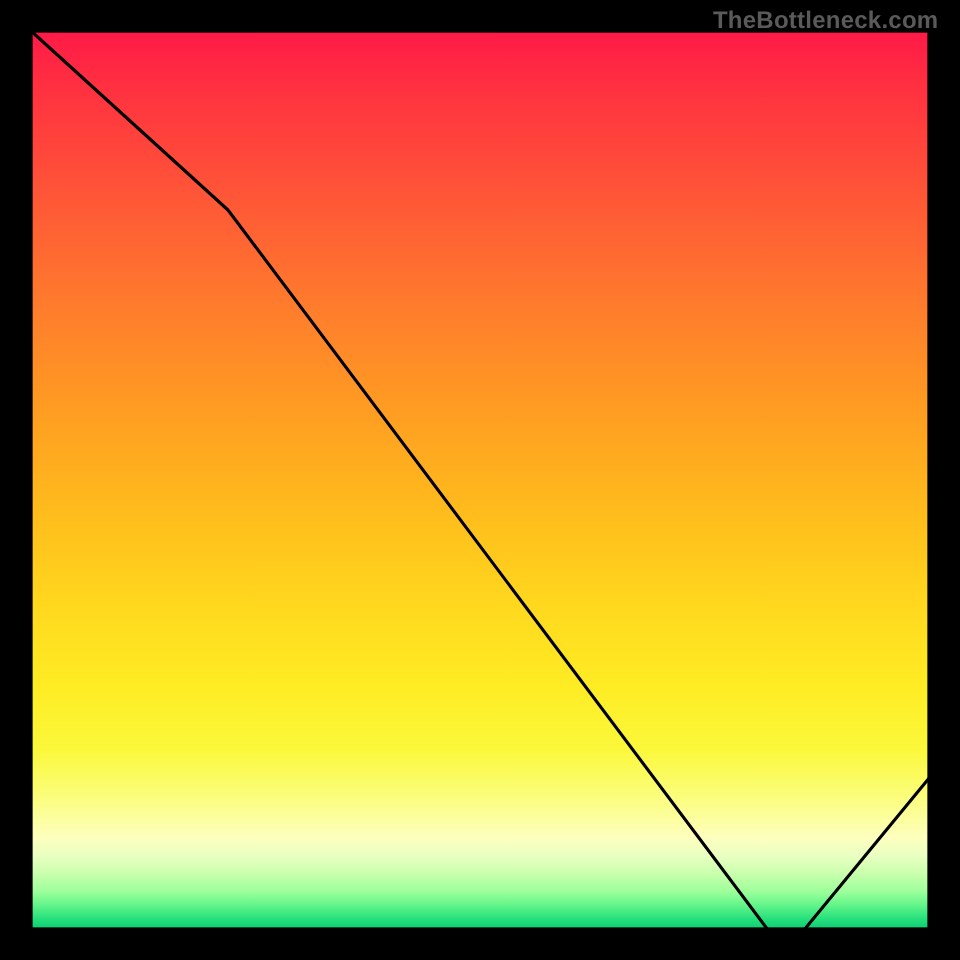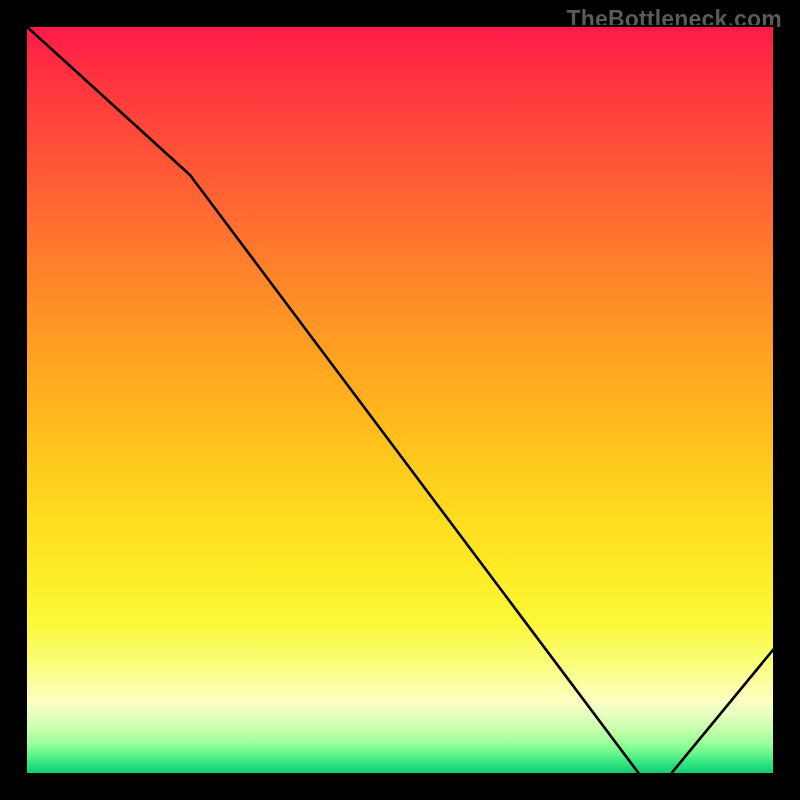--- a/index.html
+++ b/index.html
@@ -14,21 +14,21 @@
   .frame {
     position: relative;
     width: 800px;
     height: 800px;
     background: #000;
   }
   .watermark {
     position: absolute;
     top: 6px;
     right: 18px;
-    font-size: 23px;
+    font-size: 20px;
     font-weight: 600;
     color: #5a5a5a;
     letter-spacing: 0.2px;
     user-select: none;
   }
   .plot {
     position: absolute;
     left: 25px;
     top: 25px;
     width: 750px;

